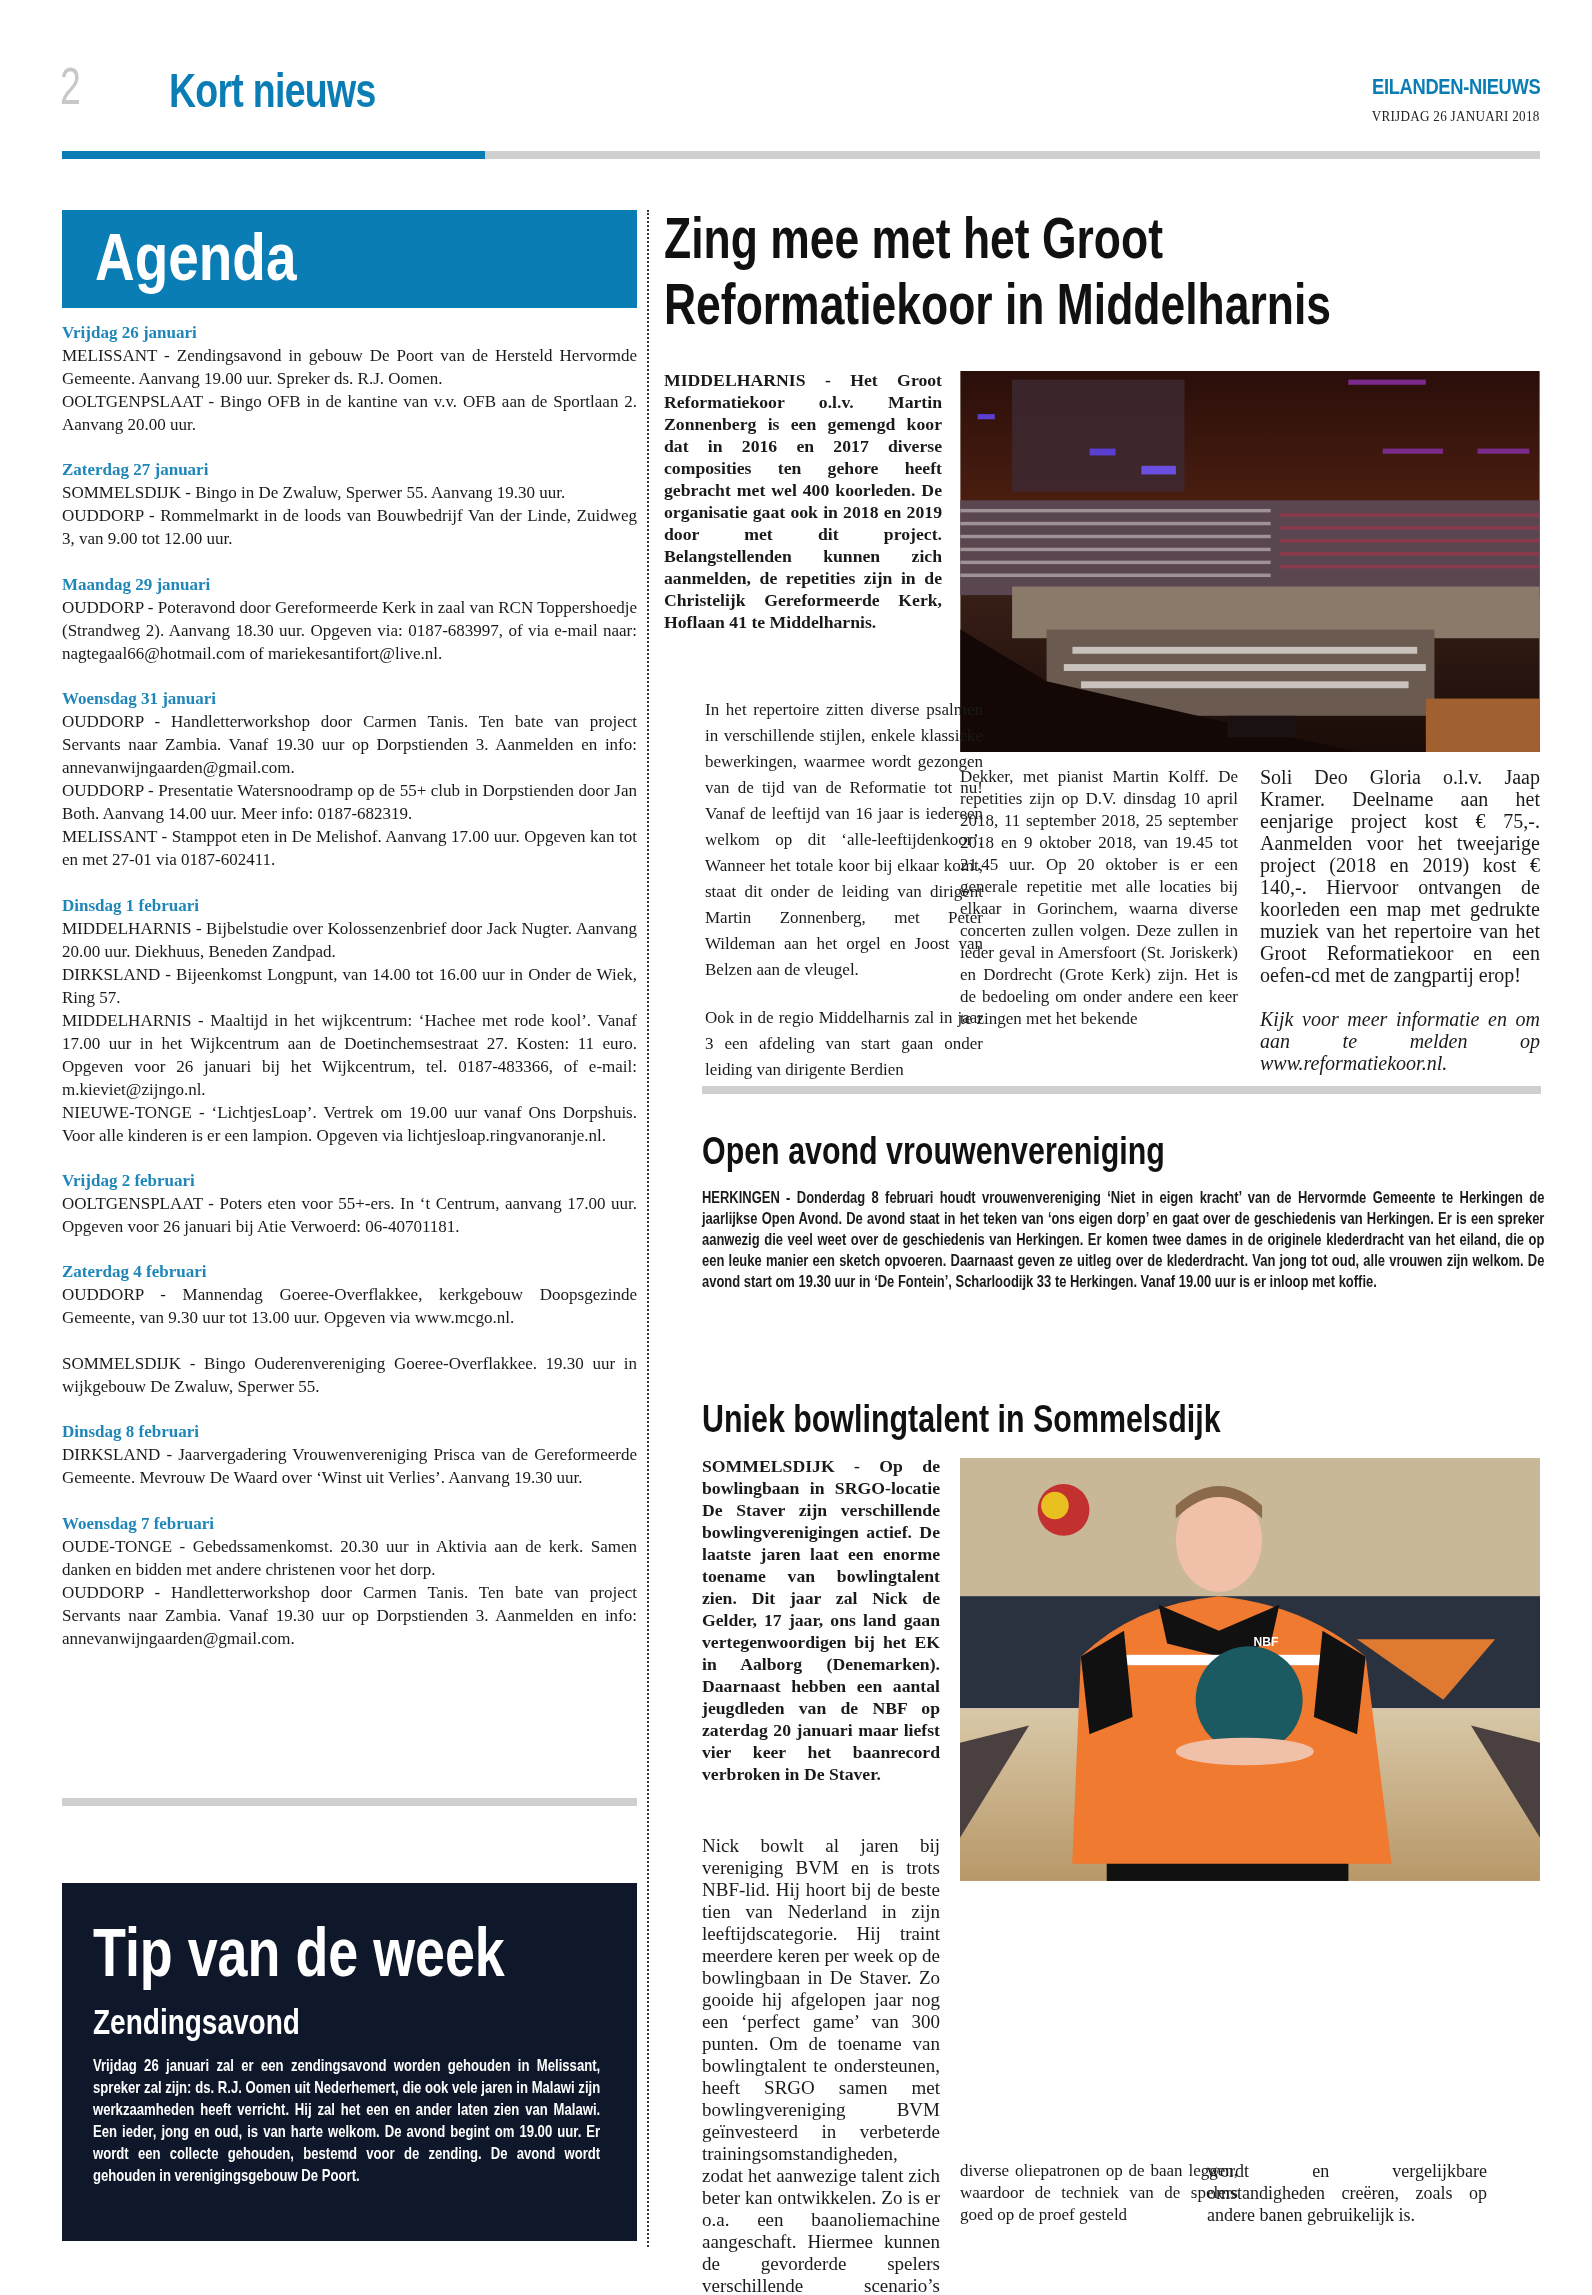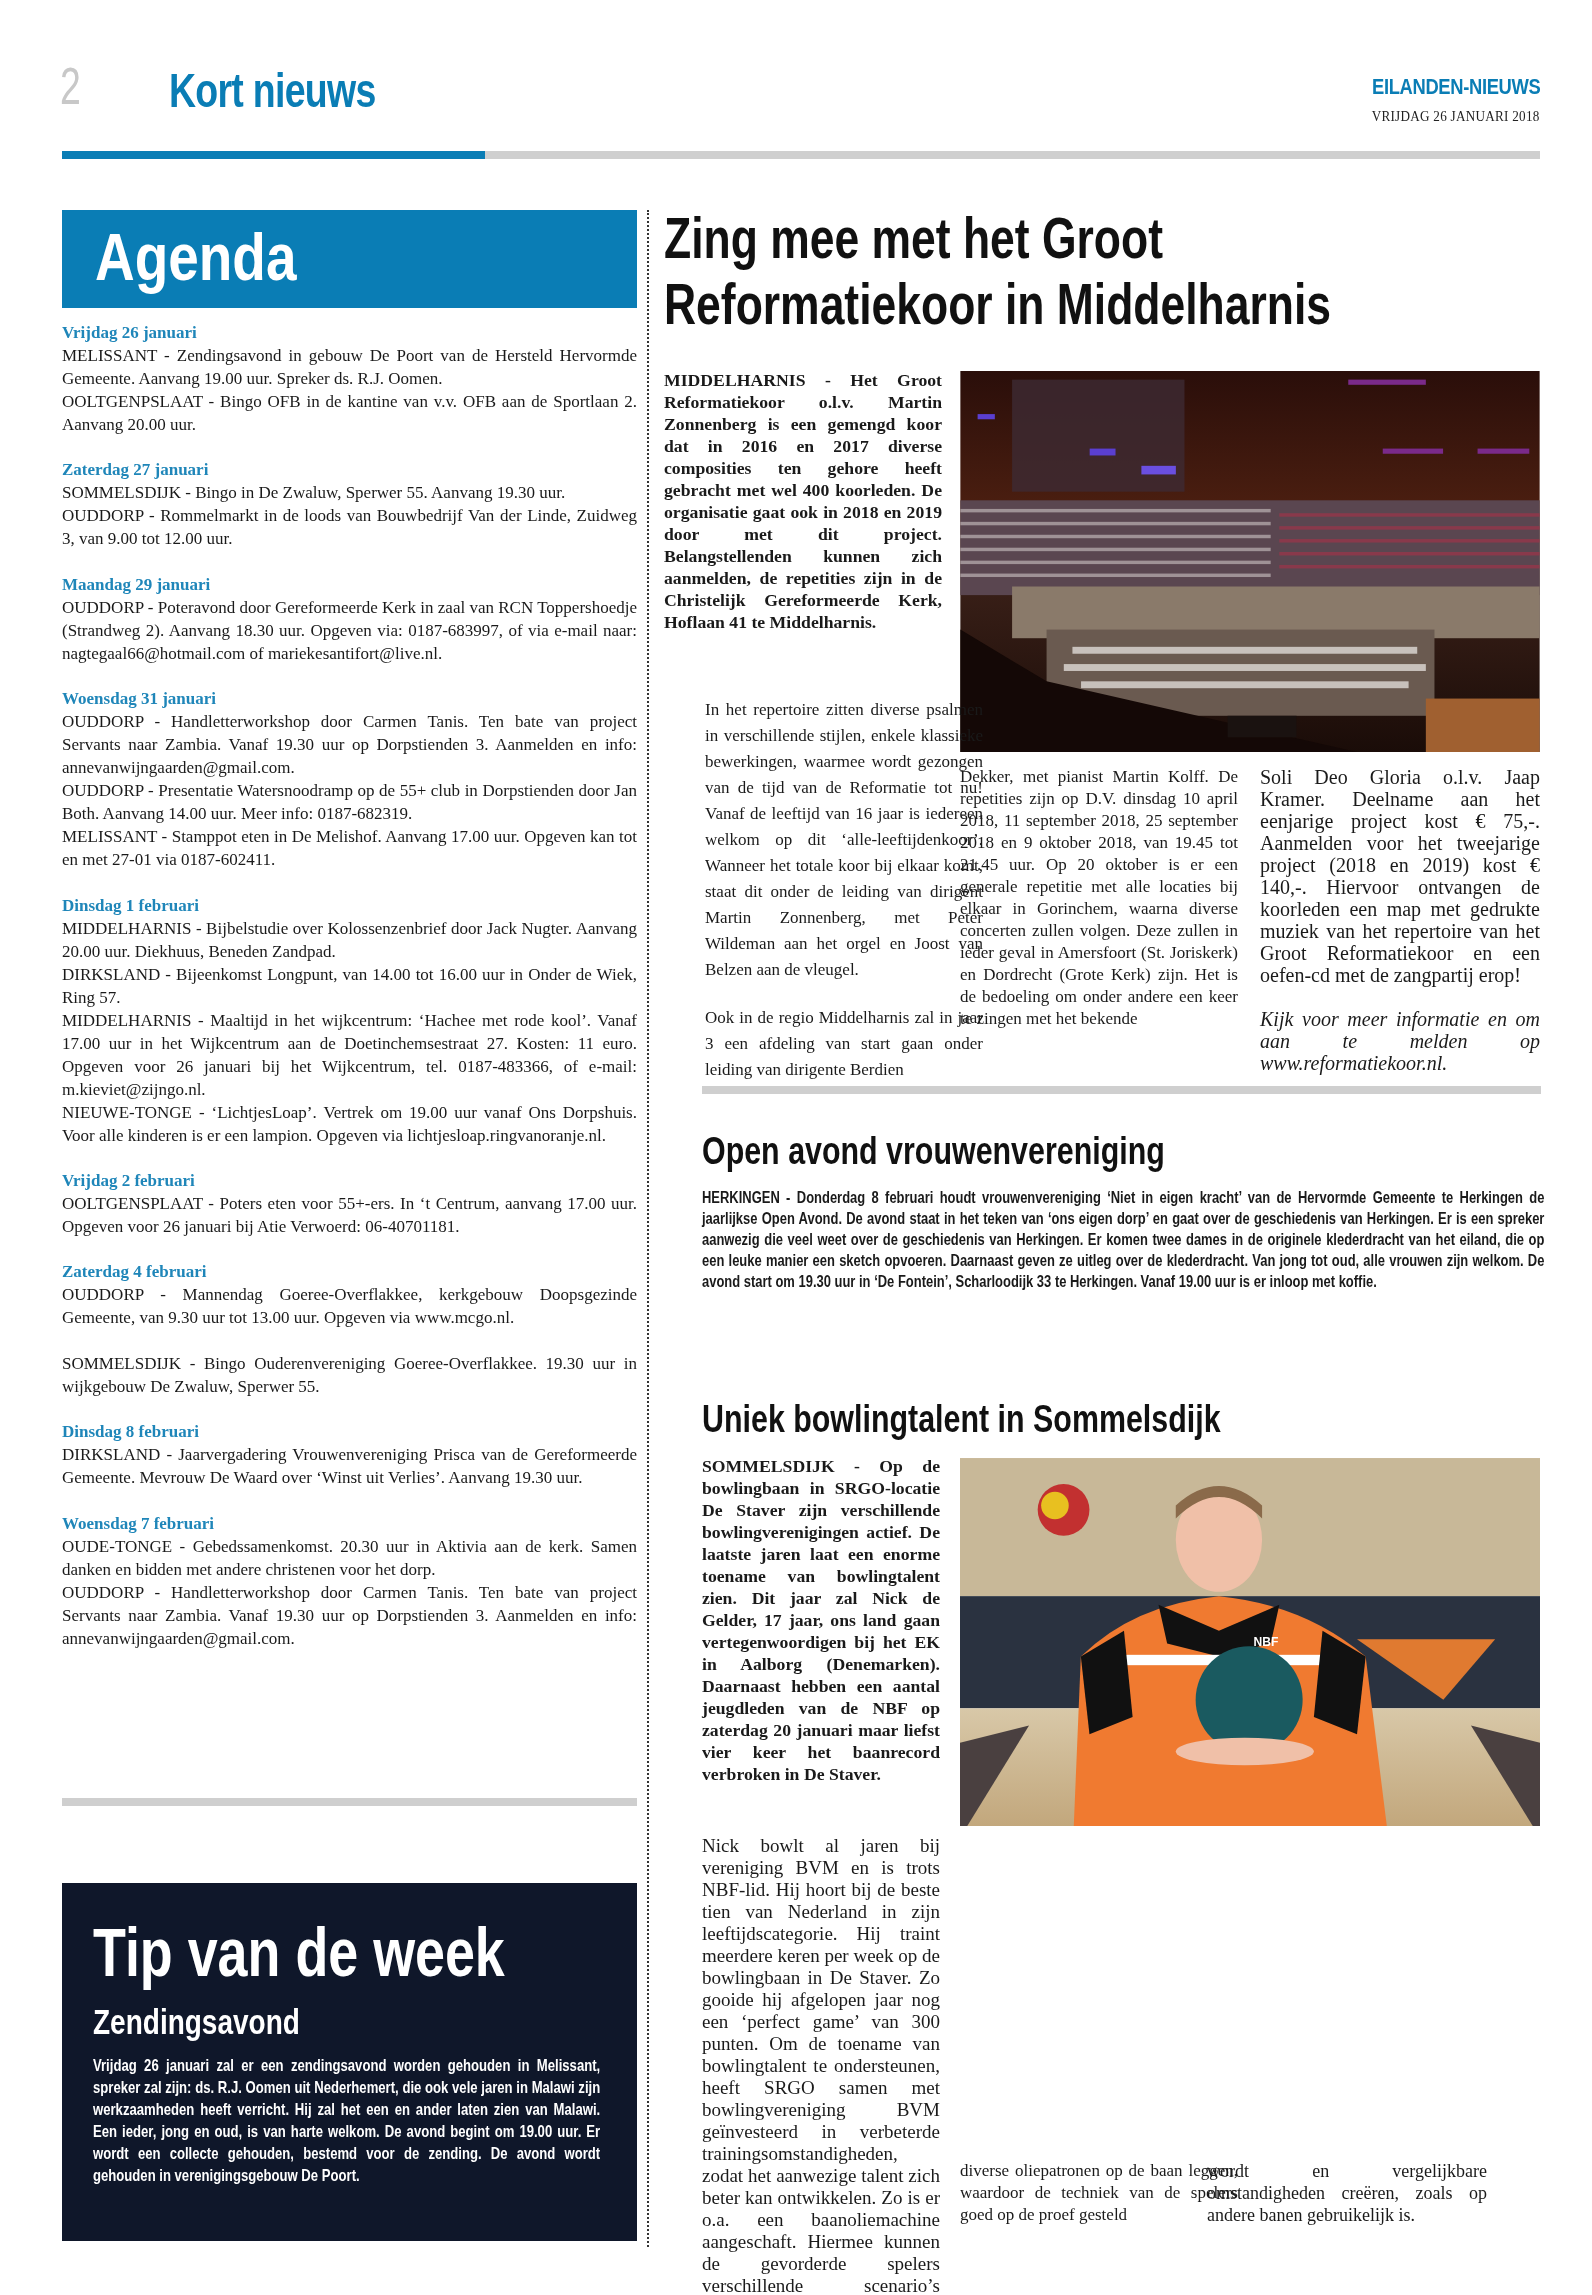--- a/index.html
+++ b/index.html
@@ -46,21 +46,21 @@
 
   .mid-sep1 { left: 702px; top: 1086px; width: 839px; height: 7.8px; background: #cfcfcf; }
 
   
   .a2-headline { left: 702px; top: 1132px; font-family: "Liberation Sans", sans-serif; font-weight: bold; font-size: 38px; line-height: 1; color: #111; transform: scaleX(0.8); transform-origin: left top; white-space: nowrap; }
   .a2-body { left: 702px; top: 1187px; width: 1040px; font-family: "Liberation Sans", sans-serif; font-weight: bold; font-size: 16px; line-height: 21px; text-align: justify; transform: scaleX(0.81); transform-origin: left top; }
 
   
   .a3-headline { left: 702px; top: 1400px; font-family: "Liberation Sans", sans-serif; font-weight: bold; font-size: 38px; line-height: 1; color: #111; transform: scaleX(0.8); transform-origin: left top; white-space: nowrap; }
   .a3-lead { left: 702px; top: 1455px; width: 238px; font-weight: bold; font-size: 17.7px; line-height: 22px; text-align: justify; }
-  .a3-photo { left: 960px; top: 1458px; width: 580px; height: 368px; overflow: hidden; }
+  .a3-photo { left: 960px; top: 1458px; width: 580px; height: 423px; overflow: hidden; }
   .a3-body1 { left: 702px; top: 1835px; width: 238px; font-size: 19px; line-height: 22px; text-align: justify; }
   .a3-body2 { left: 960px; top: 2160px; width: 278px; font-size: 17px; line-height: 22px; text-align: justify; }
   .a3-body3 { left: 1207px; top: 2160px; width: 280px; font-size: 18px; line-height: 22px; text-align: justify; }
 
   svg { display: block; }
 </style>
 </head>
 <body>
 
 <div class="abs page-num">2</div>

